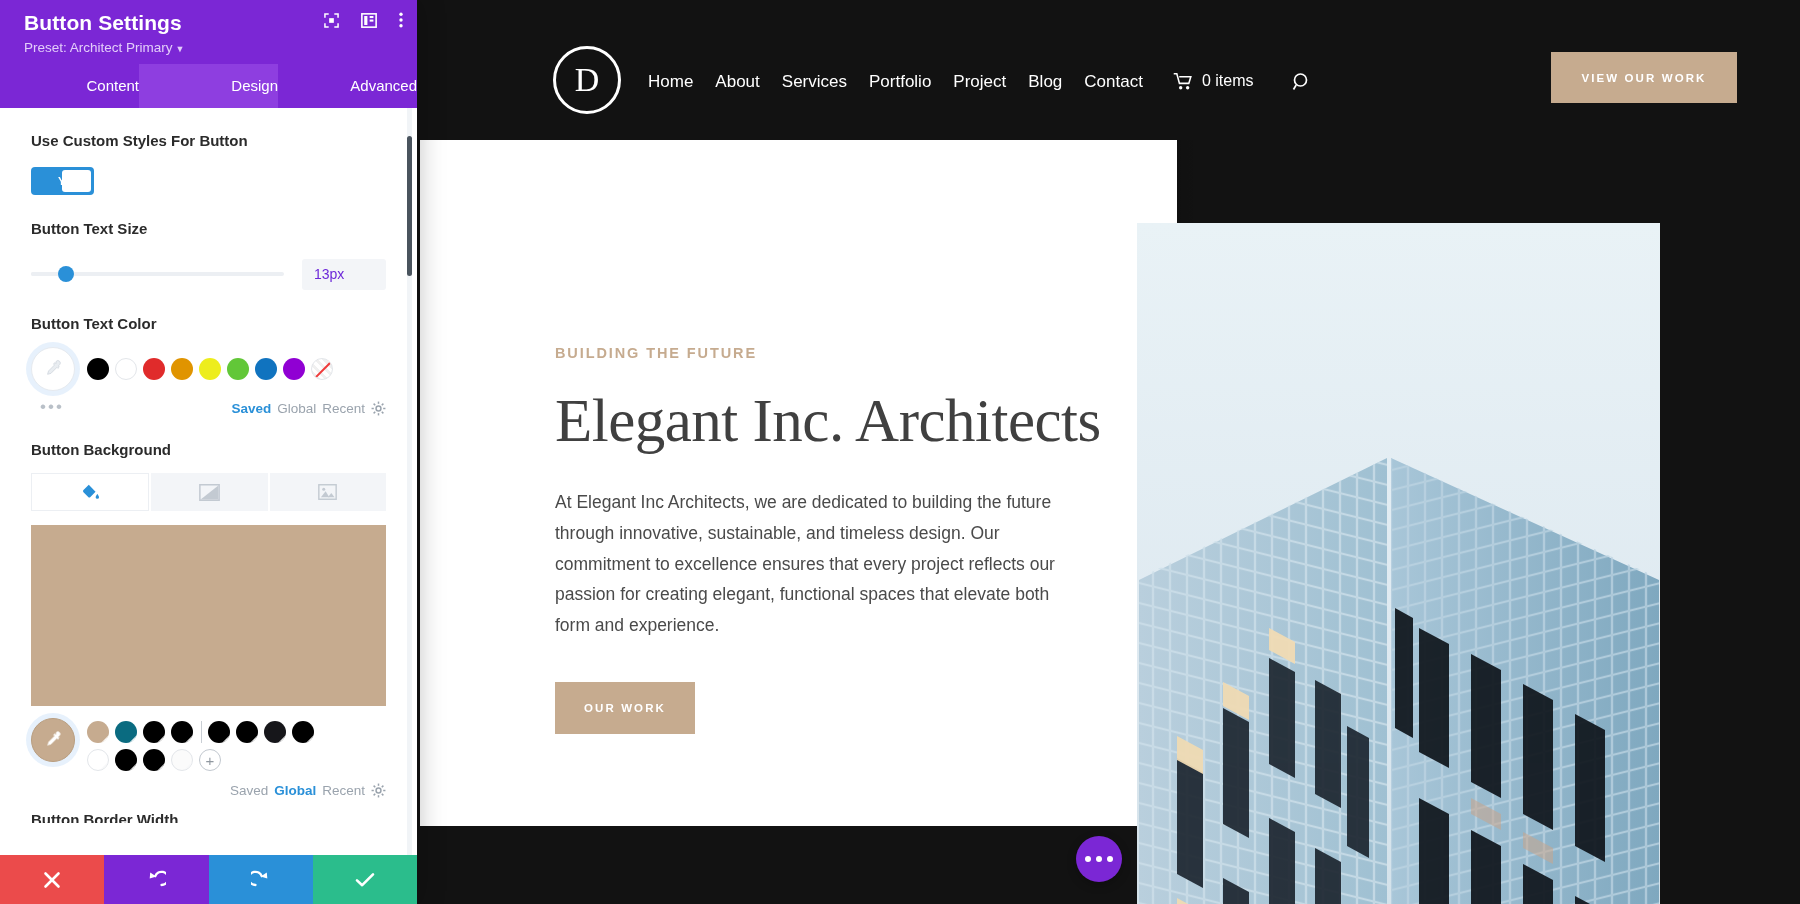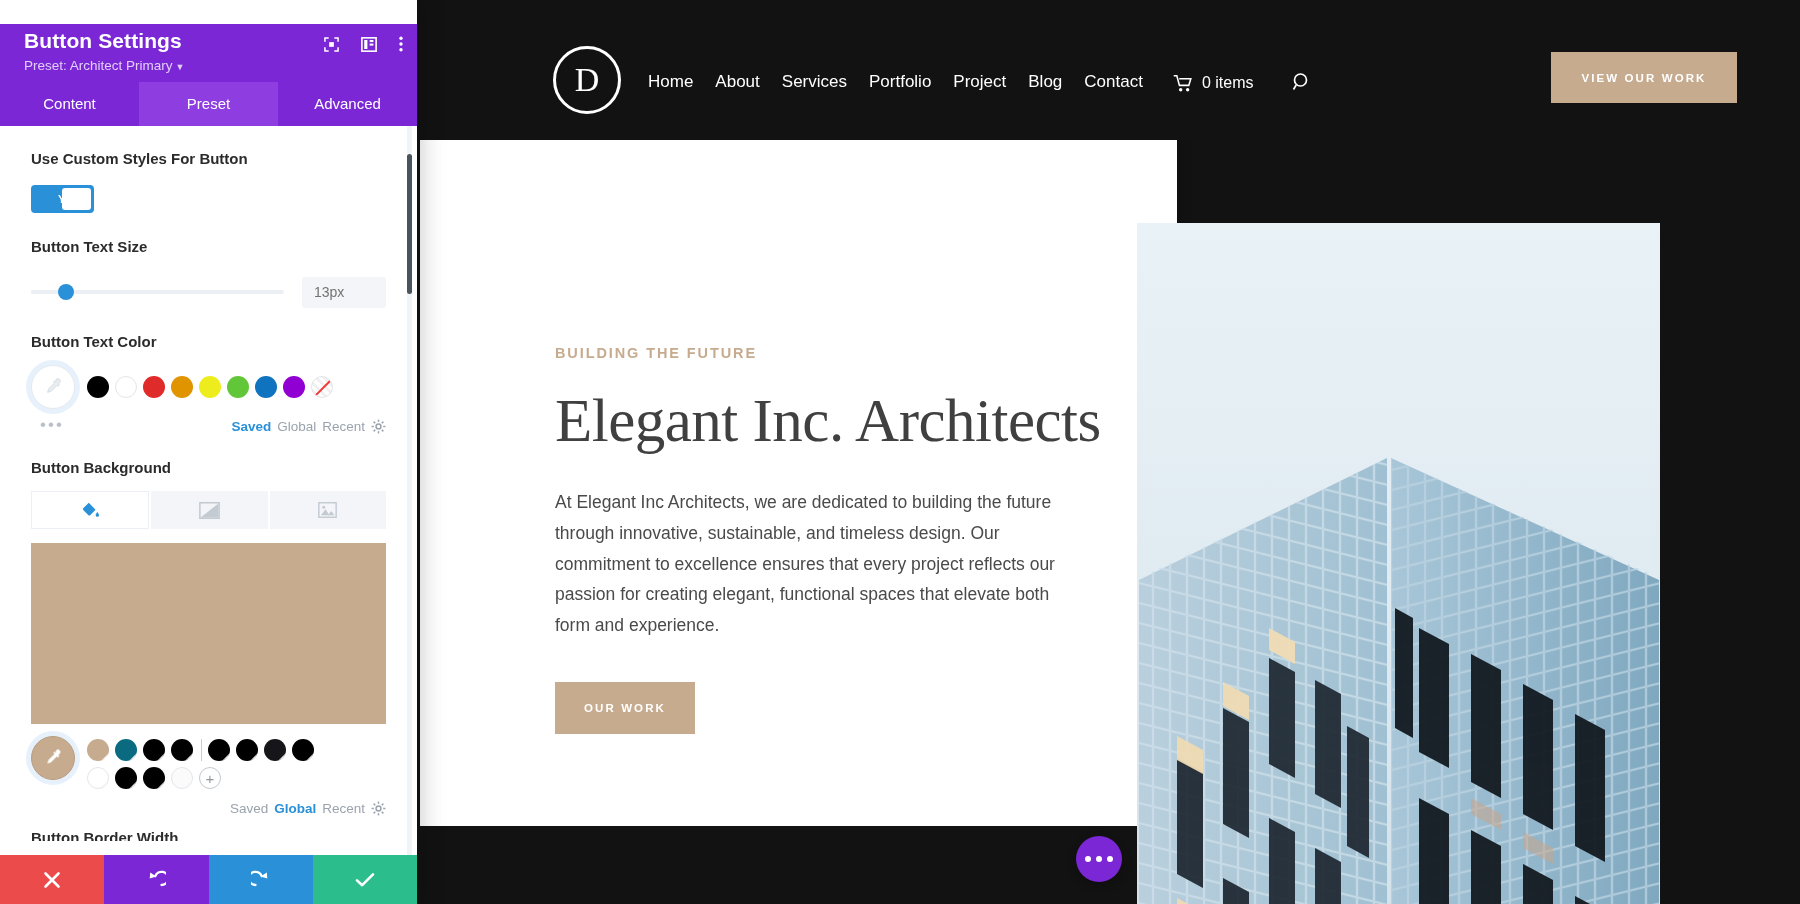--- a/index.html
+++ b/index.html
@@ -29,21 +29,21 @@
   .logo-ring {
     width: 68px; height: 68px; border: 3px solid #fff; border-radius: 50%;
     display: flex; align-items: center; justify-content: center;
   }
   .logo-letter {
     color: #fff; font-family: "Liberation Serif", serif;
     font-size: 34px; line-height: 1; letter-spacing: 0px;
   }
   .site-nav {
     position: absolute; left: 648px; top: 72px;
-    display: flex; align-items: flex-end; gap: 22px;
+    display: flex; align-items: flex-start; gap: 22px;
     color: #fff;
   }
   .site-nav a {
     color: #fff; text-decoration: none; font-size: 17px;
     font-family: "Liberation Sans", sans-serif; white-space: nowrap;
   }
   .cart-group { display: flex; align-items: center; gap: 9px; margin-left: 8px; }
   .cart-icon { width: 20px; height: 17px; position: relative; display:block; }
   .search-icon { margin-left: 17px; display:block; }
   .header-cta {
@@ -105,31 +105,31 @@
 
   
   #settings {
     position: absolute; left: 0; top: 0;
     width: 417px; height: 904px;
     background: #fff;
     box-shadow: 0 0 26px rgba(0,0,0,0.28);
     display: flex; flex-direction: column;
     z-index: 50;
   }
-  .s-header { background: #7b27d5; padding: 5px 16px 9px 24px; position: relative; margin-top: 24px; }
+  .s-header { background: #7b27d5; padding: 11px 16px 9px 24px; position: relative; }
   .s-title { color: #fff; font-size: 21px; font-weight: 700; letter-spacing: .1px; }
   .s-preset { color: #e3cdfa; font-size: 13.5px; margin-top: 5px; }
   .s-preset .caret { font-size: 9px; margin-left: 3px; }
   .s-header-icons {
     position: absolute; right: 14px; top: 12px;
     display: flex; align-items: center; gap: 22px;
   }
   .s-tabs { display: flex; background: #7b27d5; }
   .s-tab {
-    flex: 1; text-align: center; padding: 13px 0 14px;
+    flex: 1; text-align: right; padding: 13px 0 14px;
     color: #fff; font-size: 15px; cursor: pointer;
   }
   .s-tab.active { background: #8e3ee0; }
 
   .s-body {
     flex: 1; overflow: hidden; position: relative;
     background: #fff; padding: 24px 31px 15px 31px;
   }
   .s-scroll-track {
     position: absolute; right: 5px; top: 0; bottom: 0; width: 5px; background: #f1f4f7;
@@ -155,21 +155,21 @@
   .slider-row { display: flex; align-items: center; margin-top: 20px; gap: 18px; }
   .slider { position: relative; flex: 1; height: 4px; background: #eceff3; border-radius: 2px; }
   .slider .fill { position: absolute; left:0; top:0; height: 4px; width: 14%; background: #eceff3; border-radius:2px; }
   .slider .handle {
     position: absolute; left: 14%; top: 50%; transform: translate(-50%,-50%);
     width: 16px; height: 16px; border-radius: 50%; background: #2a90d8;
   }
   .num-field {
     width: 84px; height: 31px; background: #f3f5f8; border-radius: 3px;
     display: flex; align-items: center; padding-left: 12px;
-    color: #737373; font-size: 14px;
+    color: #6d28d9; font-size: 14px;
   }
 
   
   .swatch-row { display: flex; align-items: center; gap: 0px; margin-top: 14px; }
   .picker-btn {
     width: 44px; height: 44px; border-radius: 50%;
     background: #fff; border: 1px solid #e6eaef;
     box-shadow: 0 0 0 5px rgba(120,180,240,0.18);
     display:flex; align-items:center; justify-content:center;
     margin-right: 12px; flex: 0 0 auto; cursor: pointer;
@@ -394,21 +394,21 @@
         <svg width="4" height="16" viewBox="0 0 4 16">
           <circle cx="2" cy="2.2" r="1.7" fill="#fff"></circle>
           <circle cx="2" cy="8" r="1.7" fill="#fff"></circle>
           <circle cx="2" cy="13.8" r="1.7" fill="#fff"></circle>
         </svg>
       </div>
     </div>
 
     <div class="s-tabs">
       <div class="s-tab">Content</div>
-      <div class="s-tab active">Preset</div>
+      <div class="s-tab active">Design</div>
       <div class="s-tab">Advanced</div>
     </div>
 
     <div class="s-body">
       <div class="s-scroll-track"></div>
       <div class="s-scroll-thumb"></div>
 
       <div class="group">
         <div class="field-label">Use Custom Styles For Button</div>
         <div class="toggle">

